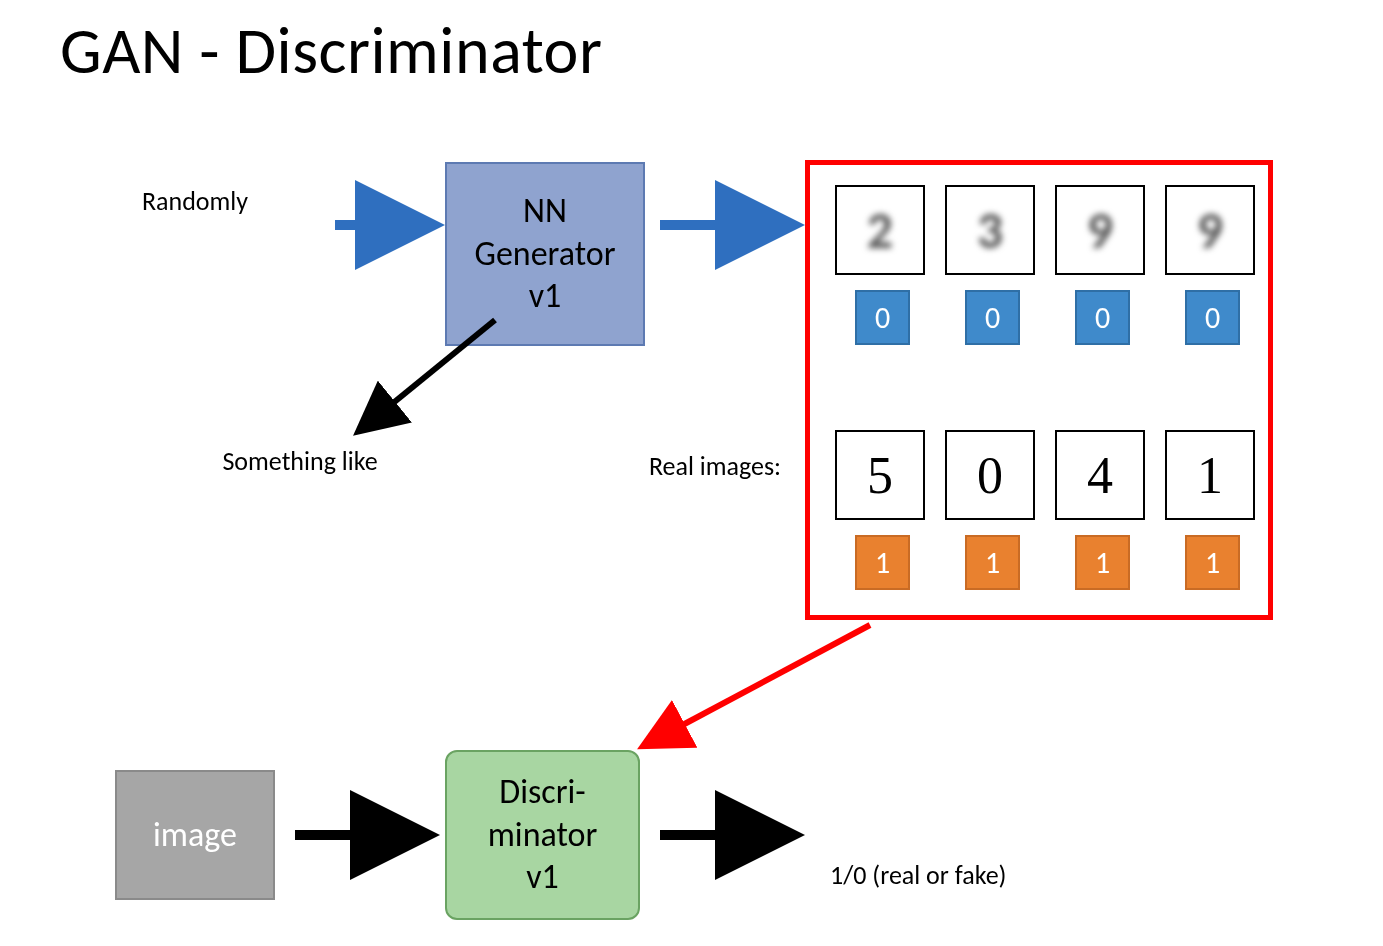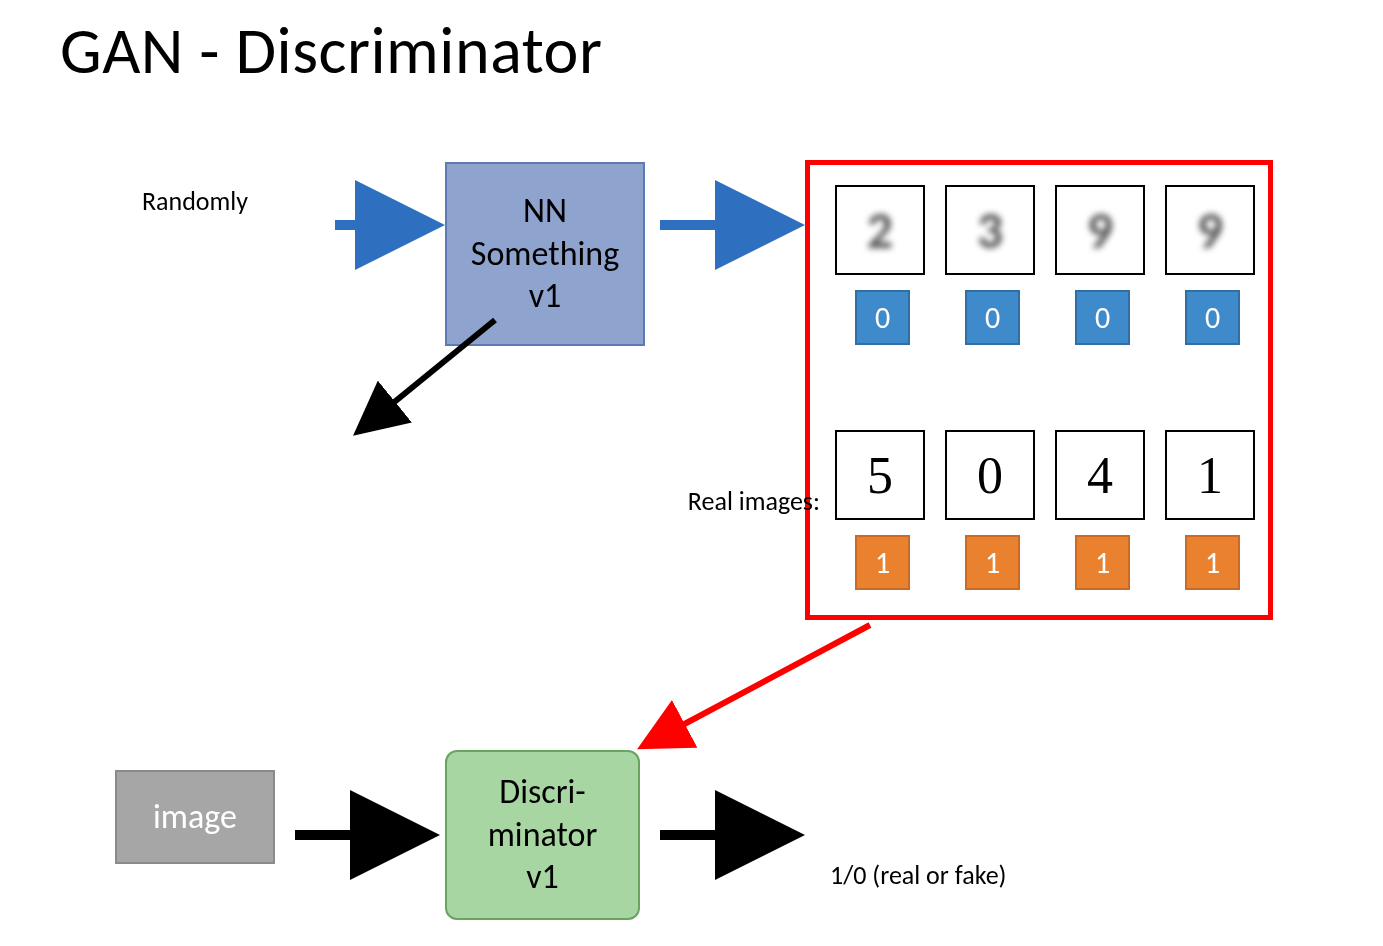--- a/index.html
+++ b/index.html
@@ -61,27 +61,27 @@
 
 <div class="title">GAN - Discriminator</div>
 
 <div class="txt" style="left:65px; top:185px; width:260px;">
   <span>Randomly</span><br>
 </div>
 
 <div class="box gen-box" style="left:445px; top:150px; width:200px; height:184px;margin-top:12px;">
   <div>
     <span>NN</span><br>
-    <span>Something</span><br>
+    <span>Generator</span><br>
     <span>v1</span>
   </div>
 </div>
 
 <div class="txt" style="left:150px; top:445px; width:300px;">
-  <br>
+  <span>Something like</span><br>
 </div>
 
 <div class="red-panel" style="left:805px; top:160px; width:468px; height:460px;"></div>
 
 <div class="box digit-box" style="left:835px; top:185px; width:90px; height:90px;">
     <span class="blurry">2</span>
   </div>
 <div class="box digit-box" style="left:945px; top:185px; width:90px; height:90px;">
     <span class="blurry">3</span>
   </div>
@@ -90,41 +90,41 @@
   </div>
 <div class="box digit-box" style="left:1165px; top:185px; width:90px; height:90px;">
     <span class="blurry">9</span>
   </div>
 
 <div class="box tag tag-blue" style="left:855px; top:290px; width:55px; height:55px;">0</div>
 <div class="box tag tag-blue" style="left:965px; top:290px; width:55px; height:55px;">0</div>
 <div class="box tag tag-blue" style="left:1075px; top:290px; width:55px; height:55px;">0</div>
 <div class="box tag tag-blue" style="left:1185px; top:290px; width:55px; height:55px;">0</div>
 
-<div class="txt" style="left:610px; top:450px; width:210px; text-align:right;margin-top:35px;">Real images:</div>
+<div class="txt" style="left:610px; top:450px; width:210px; text-align:center;">Real images:</div>
 
 <div class="box digit-box" style="left:835px; top:430px; width:90px; height:90px;">
     <span class="sharp">5</span>
   </div>
 <div class="box digit-box" style="left:945px; top:430px; width:90px; height:90px;">
     <span class="sharp">0</span>
   </div>
 <div class="box digit-box" style="left:1055px; top:430px; width:90px; height:90px;">
     <span class="sharp">4</span>
   </div>
 <div class="box digit-box" style="left:1165px; top:430px; width:90px; height:90px;">
     <span class="sharp">1</span>
   </div>
 
 <div class="box tag tag-orange" style="left:855px; top:535px; width:55px; height:55px;">1</div>
 <div class="box tag tag-orange" style="left:965px; top:535px; width:55px; height:55px;">1</div>
 <div class="box tag tag-orange" style="left:1075px; top:535px; width:55px; height:55px;">1</div>
 <div class="box tag tag-orange" style="left:1185px; top:535px; width:55px; height:55px;">1</div>
 
-<div class="box img-box" style="left:115px; top:770px; width:160px; height:94px;">
+<div class="box img-box" style="left:115px; top:770px; width:160px; height:130px;">
   <span>image</span>
 </div>
 
 <div class="box disc-box" style="left:445px; top:750px; width:195px; height:170px;border-radius:12px;">
   <div>
     <span>Discri-</span><br>
     <span>minator</span><br>
     <span>v1</span>
   </div>
 </div>

